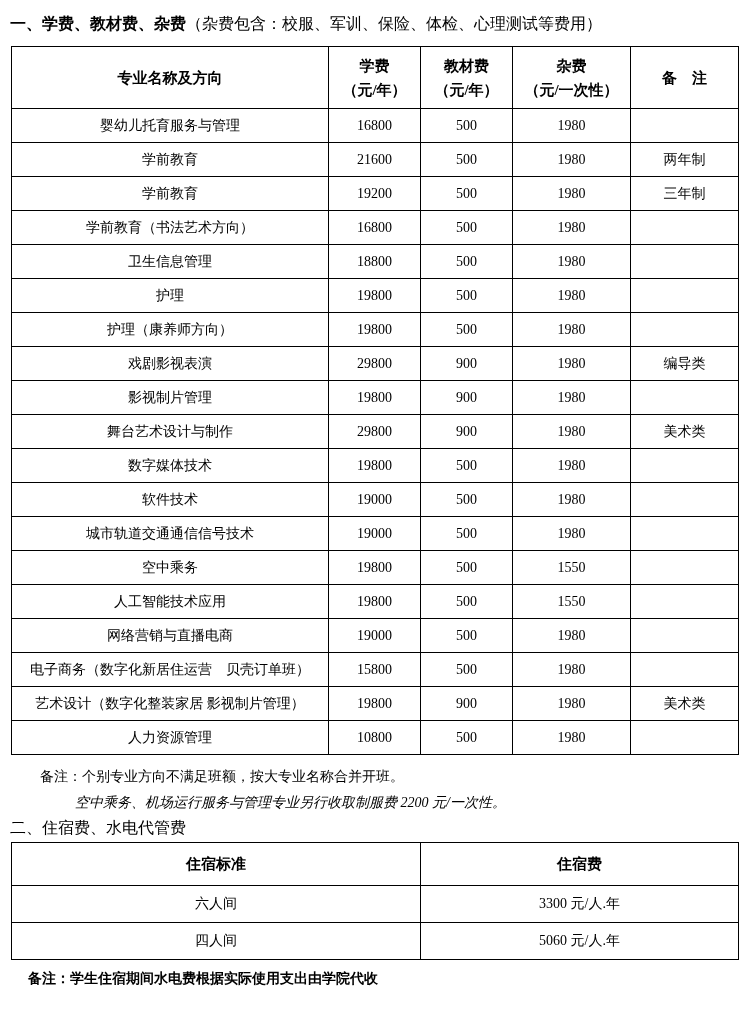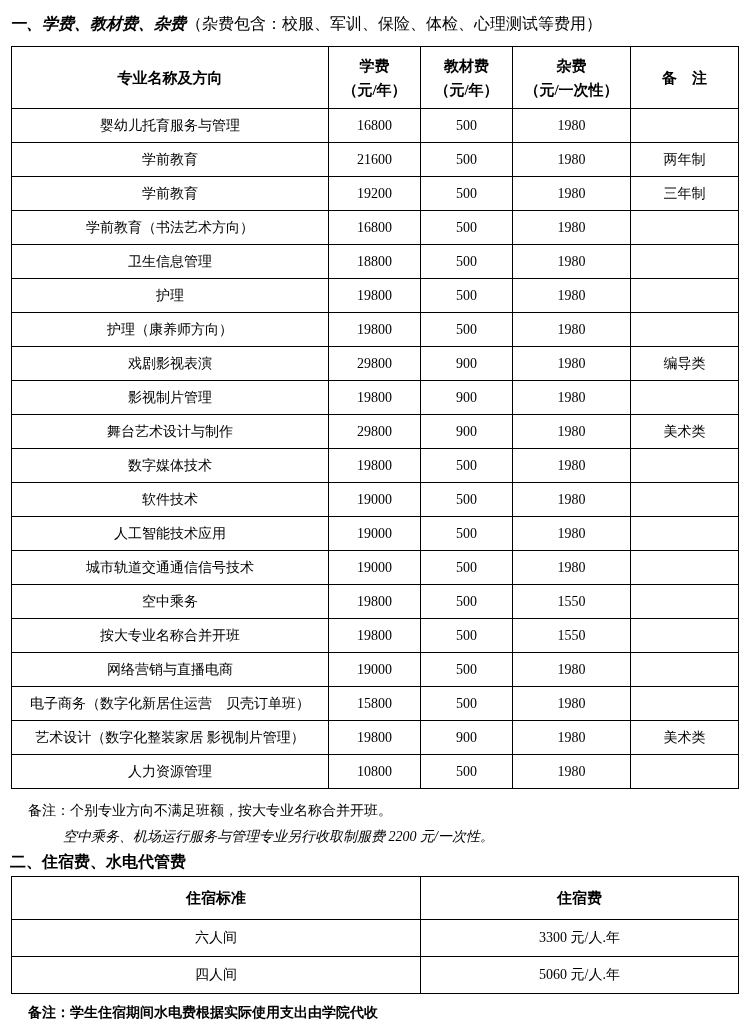--- a/index.html
+++ b/index.html
@@ -16,21 +16,21 @@
     background: #ffffff;
     overflow: hidden;
   }
   .title1 {
     margin: 13px 0 0 10px;
     font-size: 16px;
     line-height: 21px;
     font-weight: normal;
     white-space: nowrap;
   }
-  .title1 .bold { font-weight: bold; font-style: italic; }
+  .title1 .bold { font-weight: bold; }
 
   table.fee {
     border-collapse: collapse;
     table-layout: fixed;
     width: 727px;
     margin: 12px 0 0 11px;
   }
   table.fee th, table.fee td {
     border: 1px solid #000000;
     text-align: center;
@@ -41,31 +41,31 @@
   table.fee thead tr { height: 62px; }
   table.fee thead th {
     font-weight: bold;
     font-size: 15px;
     line-height: 24px;
   }
   table.fee tbody tr { height: 34px; }
   table.fee tbody td { font-size: 14px; }
 
   .notes {
-    margin: 9px 0 0 28px;
+    margin: 9px 0 0 40px;
     font-size: 14px;
     line-height: 26px;
   }
   .notes .indent { margin-left: 35px; font-style: italic; }
 
   .title2 {
     margin: 2px 0 0 10px;
     font-size: 16px;
     line-height: 20px;
-    font-weight: bold;
+    font-weight: normal;
     white-space: nowrap;
   }
 
   table.acc {
     border-collapse: collapse;
     table-layout: fixed;
     width: 727px;
     margin: 4px 0 0 11px;
   }
   table.acc th, table.acc td {
@@ -211,46 +211,39 @@
     </tr>
 
     <tr>
       <td>软件技术</td>
       <td>19000</td>
       <td>500</td>
       <td>1980</td>
       <td></td>
     </tr>
 
-    <tr>
-      <td>人工智能技术应用</td>
-      <td>19000</td>
-      <td>500</td>
-      <td>1980</td>
-      <td></td>
-    </tr>
 
     <tr>
       <td>城市轨道交通通信信号技术</td>
       <td>19000</td>
       <td>500</td>
       <td>1980</td>
       <td></td>
     </tr>
 
     <tr>
       <td>空中乘务</td>
       <td>19800</td>
       <td>500</td>
       <td>1550</td>
       <td></td>
     </tr>
 
     <tr>
-      <td>按大专业名称合并开班</td>
+      <td>人工智能技术应用</td>
       <td>19800</td>
       <td>500</td>
       <td>1550</td>
       <td></td>
     </tr>
 
     <tr>
       <td>网络营销与直播电商</td>
       <td>19000</td>
       <td>500</td>

